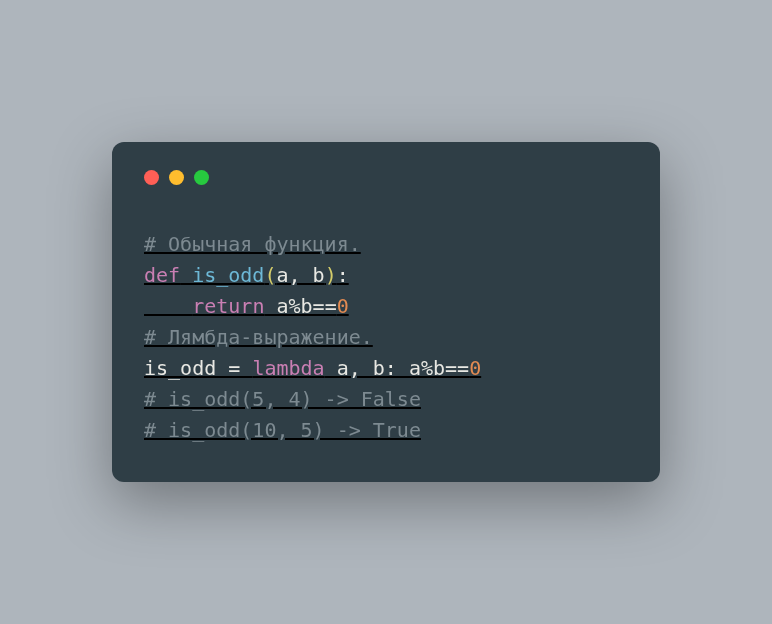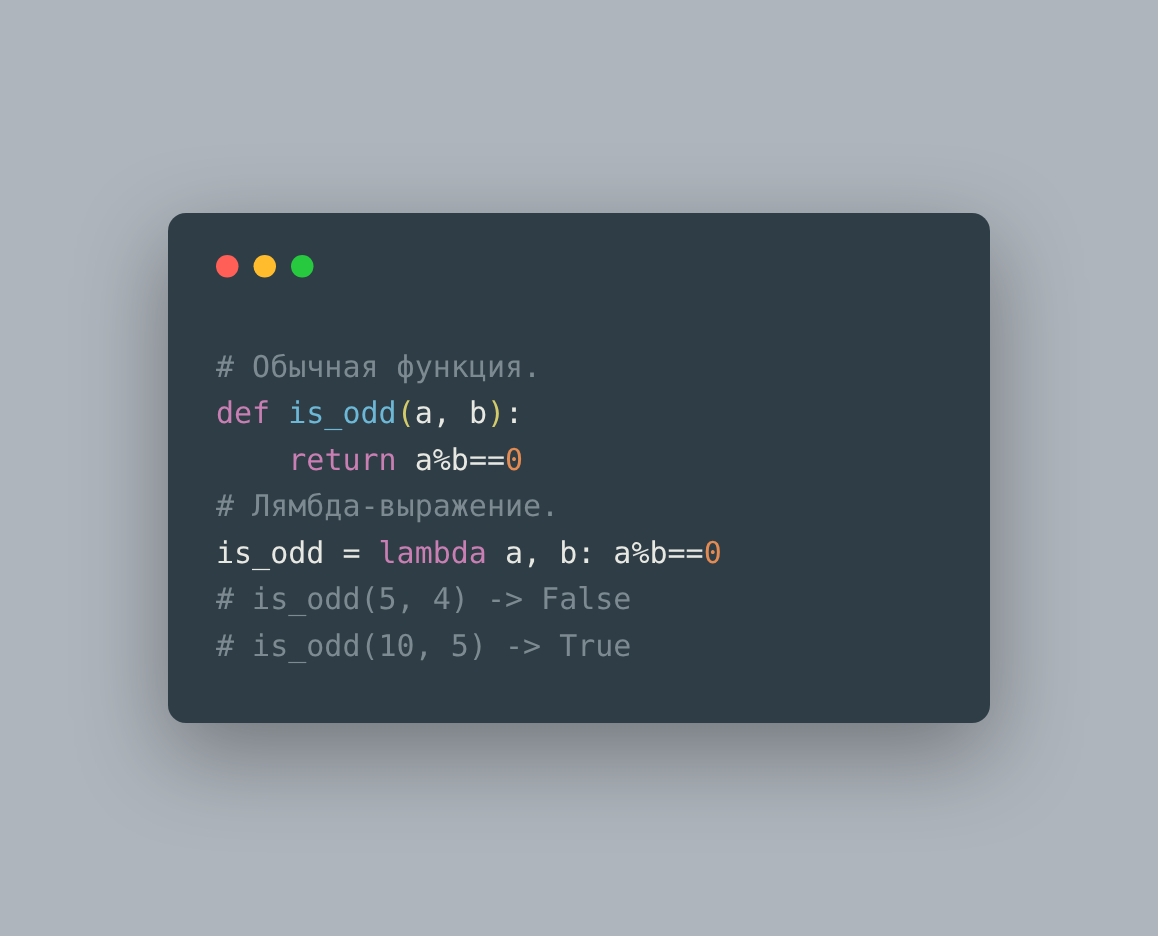--- a/index.html
+++ b/index.html
@@ -15,20 +15,21 @@
       align-items: center;
       justify-content: center;
       font-family: 'Menlo', 'Monaco', 'Consolas', monospace;
     }
     .window {
       background: #2f3e46;
       border-radius: 12px;
       width: 548px;
       padding: 28px 32px 36px 32px;
       box-shadow: 0 20px 60px rgba(0,0,0,0.35);
+      text-decoration: underline;
     }
     .traffic-lights {
       display: flex;
       gap: 10px;
       margin-bottom: 44px;
     }
     .dot {
       width: 15px;
       height: 15px;
       border-radius: 50%;

